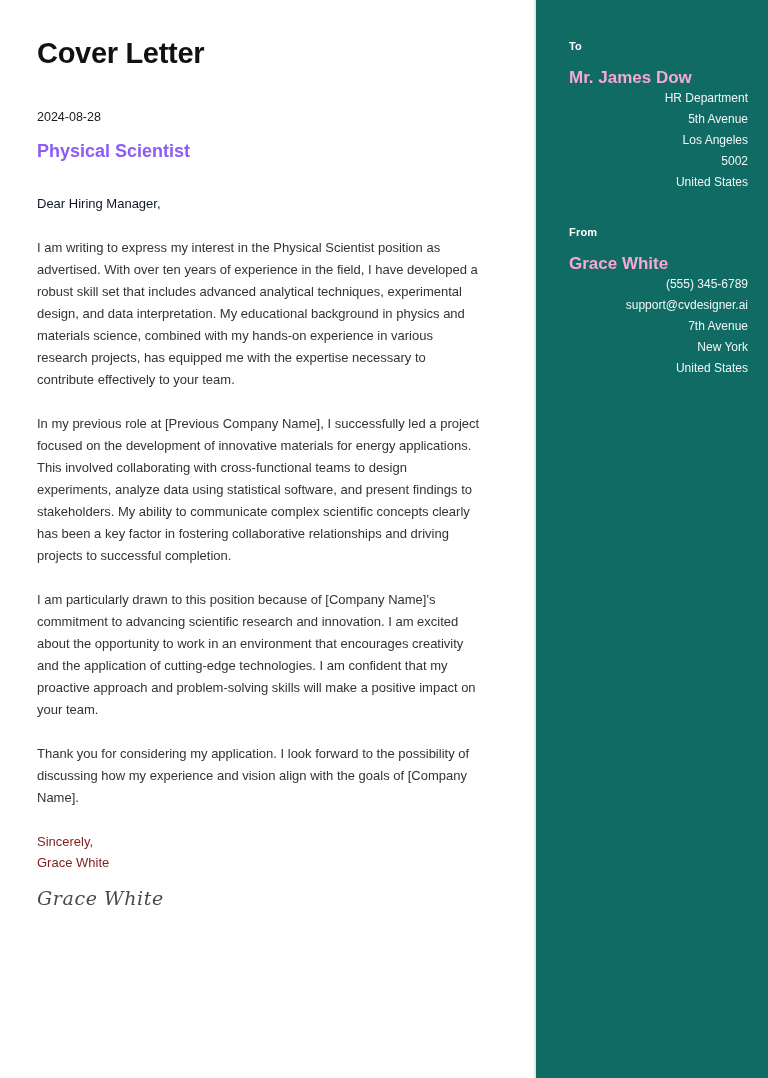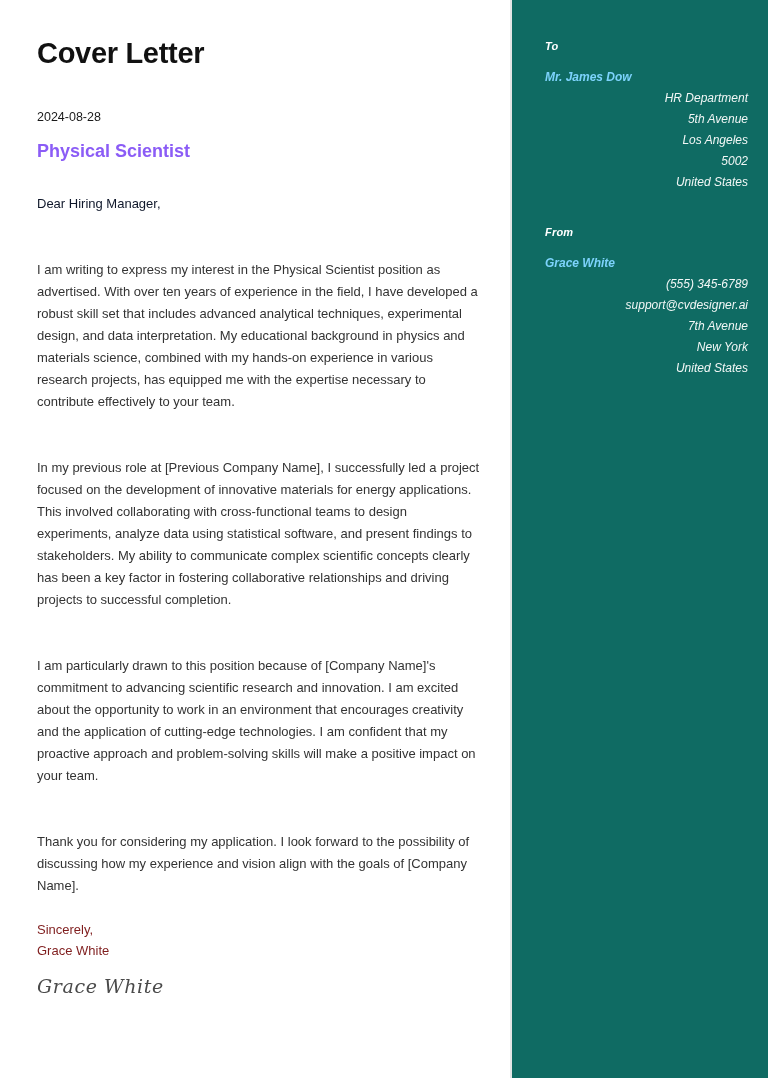--- a/index.html
+++ b/index.html
@@ -1,15 +1,15 @@
 <!DOCTYPE html>
 <html><head>
 <meta charset="utf-8">
 <style>
-  * { box-sizing: border-box; margin: 0; padding: 0; }
+  * { box-sizing: border-box; margin: 0; padding: 0; gap: 24px; }
 
   html, body {
     width: 768px;
     height: 1078px;
     background: #ffffff;
   }
 
   body {
     font-family: "Liberation Sans", sans-serif;
     position: relative;
@@ -63,21 +63,20 @@
     margin-bottom: 22px;
   }
 
   .body-par {
     font-size: 13px;
     color: #333333;
     line-height: 22px;
     width: 447px;
     margin-bottom: 22px;
     text-align: left;
-    margin-top: 44px;
   }
 
   .closing {
     font-size: 13px;
     color: #7f1d1d;
     line-height: 21px;
     margin-top: 21px;
   }
 
   .closing-line { display: block; }
@@ -92,35 +91,34 @@
   }
 
   
   .sidebar {
     width: 258px;
     height: 100%;
     background: #0f6b63;
     padding: 40px 20px 0 33px;
     color: #ffffff;
     border-left: 2px solid #e4e6e6;
-    font-style: italic;
   }
 
   .side-heading {
     font-size: 11px;
     font-weight: bold;
     color: #ffffff;
     margin-bottom: 15px;
     letter-spacing: 0.2px;
   }
 
   .side-name {
-    font-size: 12px;
+    font-size: 17px;
     font-weight: bold;
-    color: #7dd3fc;
+    color: #f9a8d4;
     line-height: 21px;
   }
 
   .side-line {
     font-size: 12px;
     font-weight: normal;
     color: #f2f7f6;
     line-height: 21px;
     text-align: right;
   }

